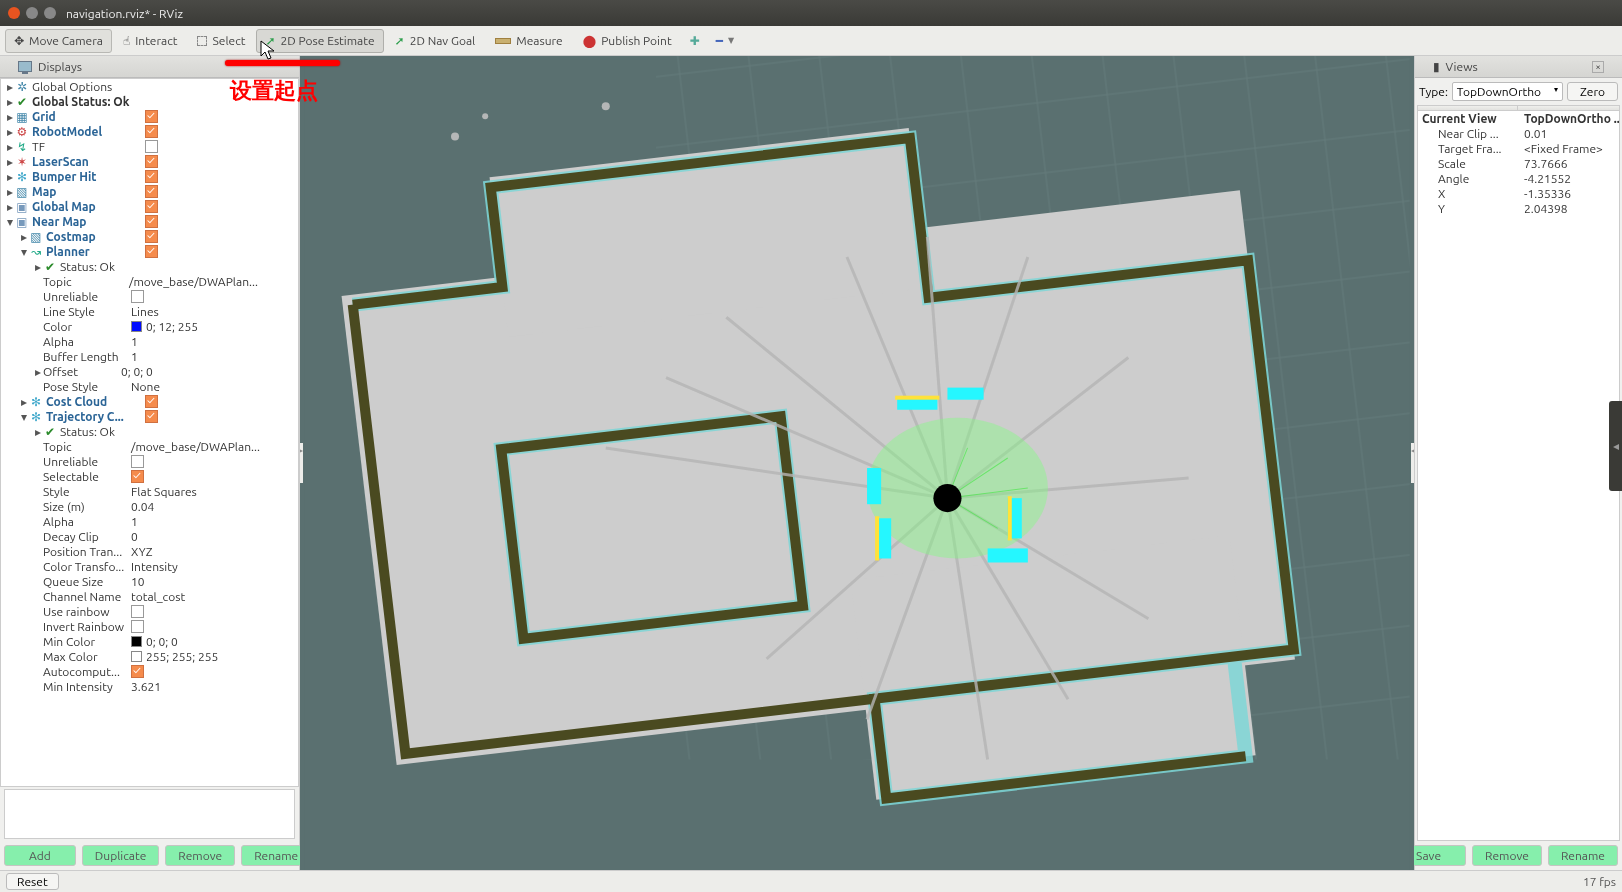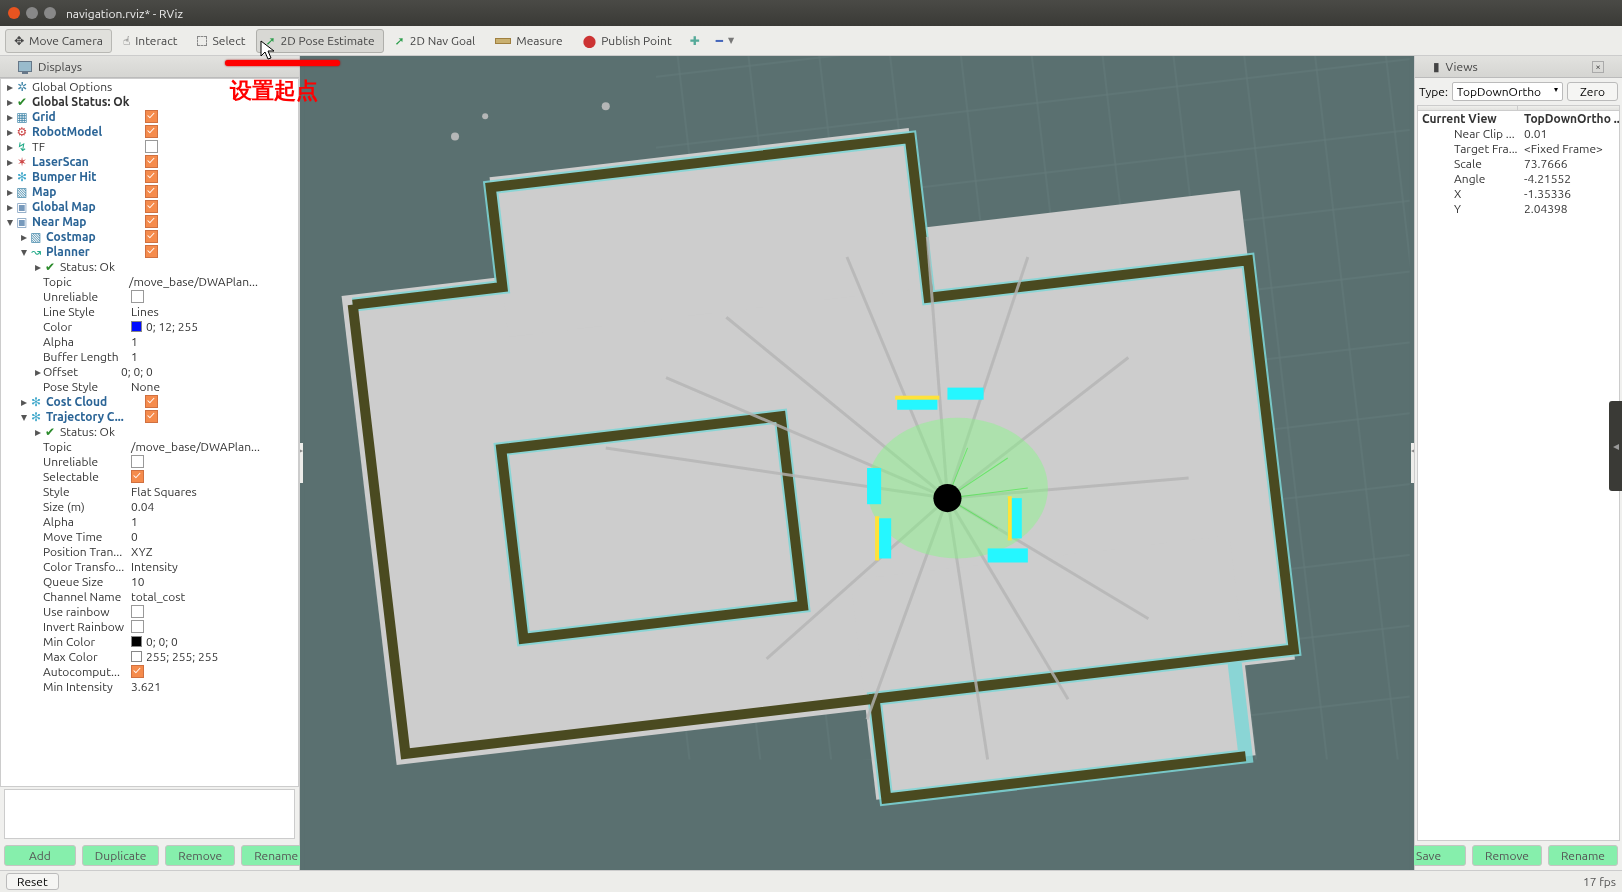--- a/index.html
+++ b/index.html
@@ -47,21 +47,21 @@
 
 .right-panel { width: 208px; background: #f0f0ee; border-left: 1px solid #ccc; display: flex; flex-direction: column; }
 .type-row { display: flex; align-items: center; padding: 4px; gap: 4px; font-size: 12px; }
 .type-sel { flex: 1; border: 1px solid #bbb; background: #fff; padding: 2px 4px; border-radius: 2px; display: flex; justify-content: space-between; }
 .zero-btn { padding: 2px 12px; border: 1px solid #bbb; border-radius: 3px; background: #f5f5f3; cursor: pointer; }
 .views-table { flex: 1; background: #fff; border: 1px solid #ccc; margin: 0 2px; font-size: 12px; }
 .vt-head { display: flex; background: linear-gradient(#efefec,#e2e2df); border-bottom: 1px solid #ccc; }
 .vt-head span { padding: 2px 6px; font-weight: bold; color: #444; }
 .vt-head span:first-child { width: 100px; border-right: 1px solid #ccc; }
 .vt-row { display: flex; height: 15px; align-items: center; }
-.vt-row .k { width: 100px; padding-left: 36px; color: #333; overflow: hidden; text-overflow: ellipsis; white-space: nowrap; }
+.vt-row .k { width: 100px; padding-left: 20px; color: #333; overflow: hidden; text-overflow: ellipsis; white-space: nowrap; }
 .vt-row .v { flex: 1; padding-left: 6px; color: #333; overflow: hidden; white-space: nowrap; }
 .vt-row.hdr .k { padding-left: 8px; font-weight: bold; }
 .vt-row.hdr .v { font-weight: bold; }
 .right-btns { display: flex; gap: 6px; padding: 4px; justify-content: flex-end; }
 
 .statusbar { height: 22px; background: #ededea; border-top: 1px solid #ccc; display: flex; align-items: center; justify-content: space-between; padding: 0 6px; color: #555; }
 .reset-btn { padding: 1px 10px; border: 1px solid #bbb; border-radius: 3px; background: #f5f5f3; cursor: pointer; }
 
 .annot-bar { position: absolute; top: 60px; left: 225px; width: 115px; height: 6px; background: #ff0000; border-radius: 3px; box-shadow: 0 0 2px #a00; }
 .annot-text { position: absolute; top: 76px; left: 230px; color: #ff0000; font-size: 22px; font-weight: bold; font-family: "SimSun","Microsoft YaHei",sans-serif; }
@@ -298,21 +298,21 @@
           <span class="prop-key">Size (m)</span>
           <span class="val">0.04</span>
         </div>
       <div class="tree-row ind2">
           <span class="tw"></span>
           <span class="prop-key">Alpha</span>
           <span class="val">1</span>
         </div>
       <div class="tree-row ind2">
           <span class="tw"></span>
-          <span class="prop-key">Move Time</span>
+          <span class="prop-key">Decay Clip</span>
           <span class="val">0</span>
         </div>
       <div class="tree-row ind2">
           <span class="tw"></span>
           <span class="prop-key">Position Tran...</span>
           <span class="val">XYZ</span>
         </div>
       <div class="tree-row ind2">
           <span class="tw"></span>
           <span class="prop-key">Color Transfo...</span>

